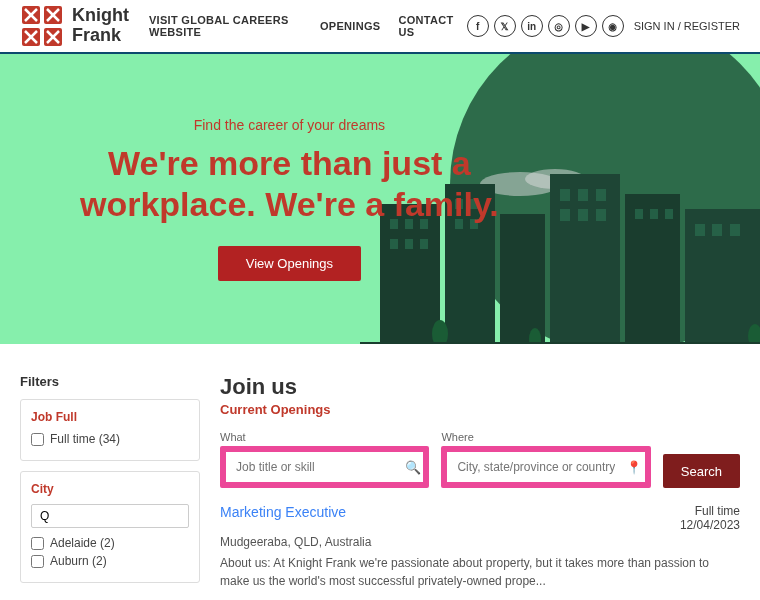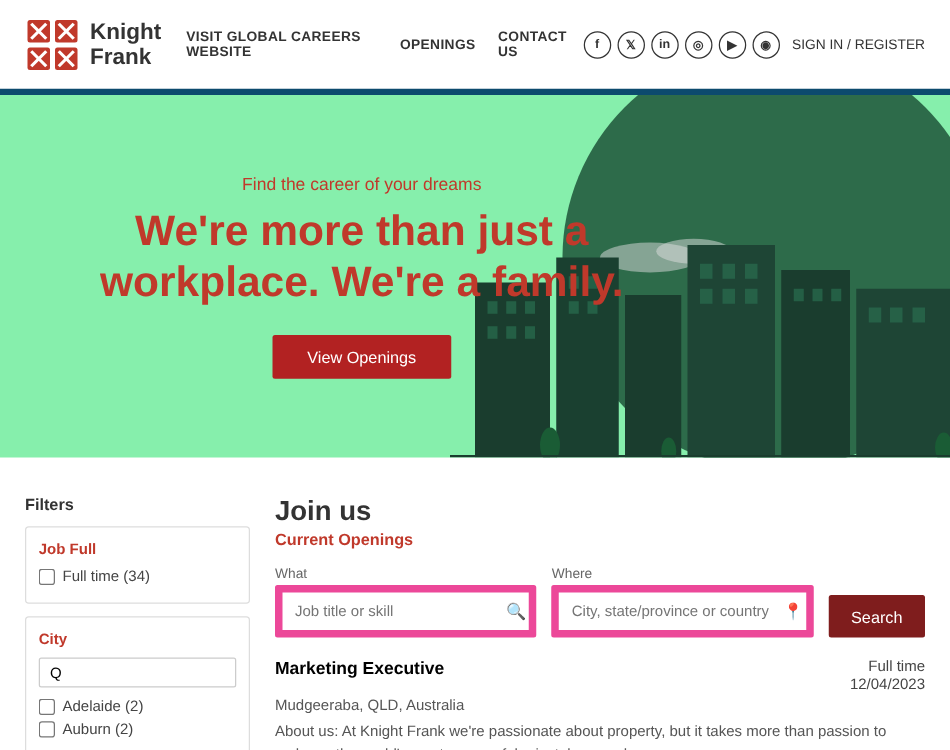--- a/index.html
+++ b/index.html
@@ -3,22 +3,22 @@
   <meta charset="utf-8">
   <style>
     * { box-sizing: border-box; margin: 0; padding: 0; }
     body { font-family: Arial, sans-serif; background: #fff; width: 760px; overflow-x: hidden; }
 
     
     .header {
       display: flex;
       align-items: center;
       padding: 0 20px;
-      height: 76px;
-      border-bottom: 5px solid #0c4a6e;
+      height: 54px;
+      border-bottom: 2px solid #0c4a6e;
       background: #fff;
     }
     .logo-area {
       display: flex;
       align-items: center;
       margin-right: 20px;
     }
     .logo-icon {
       width: 44px;
       height: 44px;
@@ -248,23 +248,23 @@
       padding-bottom: 14px;
       margin-bottom: 10px;
     }
     .job-card-header {
       display: flex;
       justify-content: space-between;
       align-items: flex-start;
       margin-bottom: 3px;
     }
     .job-title-link {
-      color: #000000;
+      color: #3b82f6;
       font-size: 14px;
-      font-weight: bold;
+      font-weight: normal;
       cursor: pointer;
       text-decoration: none;
     }
     .job-meta-right {
       text-align: right;
       font-size: 12px;
       color: #444;
     }
     .job-location {
       font-size: 12px;

